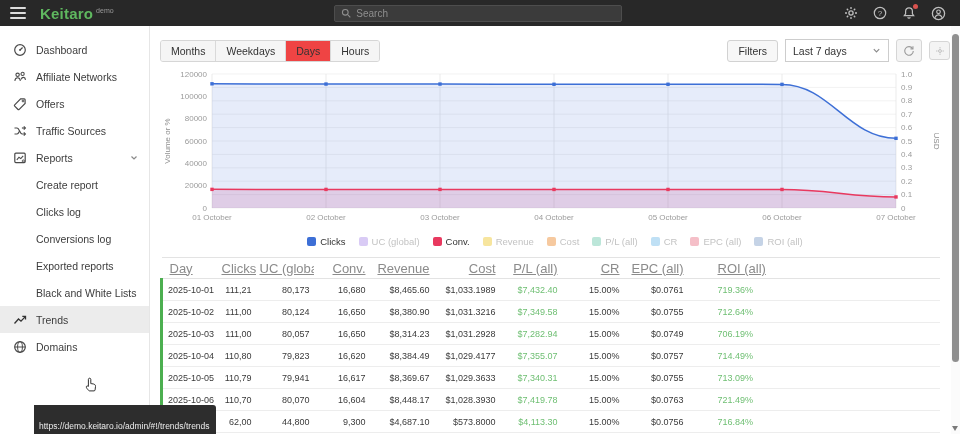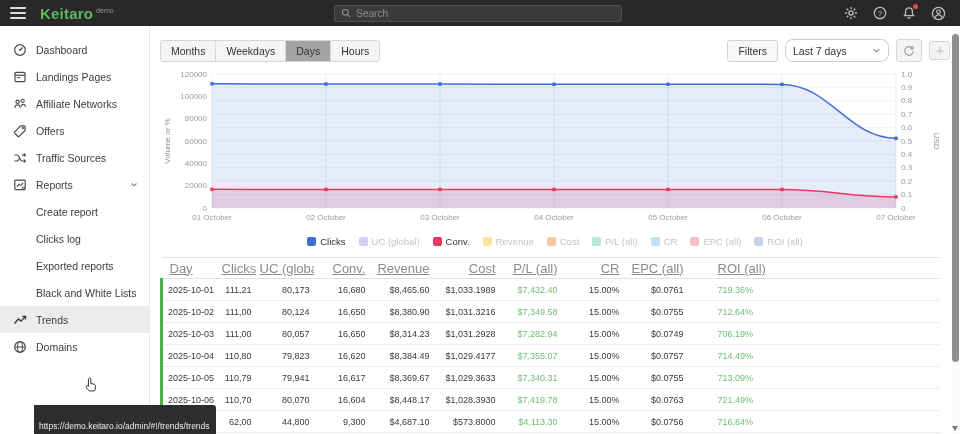--- a/index.html
+++ b/index.html
@@ -33,24 +33,24 @@
   
   .statusbar { position:absolute; left:0; bottom:0; background:#2d2d2d; color:#ededed; font-size:8.5px; line-height:10px; padding:16px 6px 3px 5px; border-top-right-radius:3px; z-index:60; white-space:nowrap;margin-left:34px; }
 
   
   .main { position:absolute; left:151px; top:26px; right:10px; bottom:0; background:#fff; padding:0 0 0 9px; overflow:hidden; }
 
   .toolbar { display:flex; justify-content:space-between; align-items:center; padding-top:13px; }
   .tabgroup { display:flex; border:1px solid #d6d6d6; border-radius:3px; overflow:hidden; background:#f5f5f5; }
   .tab { font-size:10.5px; color:#333; padding:4px 10px; border-right:1px solid #d9d9d9; cursor:pointer; background:#f5f5f5; }
   .tab:last-child { border-right:none; }
-  .tab.active { background:#a3a3a3; }
+  .tab.active { background:#ef4444; }
   .tool-right { display:flex; align-items:center; gap:7px; }
   .btn { font-size:10.5px; color:#333; background:#f7f7f7; border:1px solid #d2d2d2; border-radius:3px; padding:4px 10px; cursor:pointer; }
-  .select { display:flex; align-items:center; justify-content:space-between; width:104px; height:23px; background:#fff; border:1px solid #cdcdcd; border-radius:8px; font-size:10.5px; color:#333; padding:0 7px; cursor:pointer; }
+  .select { display:flex; align-items:center; justify-content:space-between; width:104px; height:23px; background:#fff; border:1px solid #cdcdcd; border-radius:0; font-size:10.5px; color:#333; padding:0 7px; cursor:pointer; }
   .iconbtn { width:26px; height:23px; background:#f4f4f4; border:1px solid #d6d6d6; border-radius:3px; display:flex; align-items:center; justify-content:center; cursor:pointer; }
   .iconbtn.small { width:21px; height:19px; }
 
   
   .chartwrap { margin-top:4px; }
   .axt { font-size:8px; fill:#9b9b9b; font-family:"Liberation Sans",sans-serif; }
   .axl { font-size:8px; fill:#8d8d8d; font-family:"Liberation Sans",sans-serif; }
 
   
   .legend { display:flex; justify-content:center; gap:13px; margin-top:2px; }
@@ -144,30 +144,20 @@
           <circle cx="7" cy="7" r="5.3" fill="none" stroke="#4a4a4a" stroke-width="1.2"></circle>
           <line x1="7" y1="7" x2="9.6" y2="4.5" stroke="#4a4a4a" stroke-width="1.2"></line>
           <circle cx="7" cy="7" r="0.9" fill="#4a4a4a"></circle>
         </svg>
       </span>
       <span class="s-lb">Dashboard</span>
     </div>
     <div class="side-item">
       <span class="s-ic">
         <svg width="14" height="14" viewBox="0 0 14 14">
-          <rect x="2" y="2.4" width="10" height="9.2" rx="1" fill="none" stroke="#4a4a4a" stroke-width="1.2"></rect>
-          <line x1="2" y1="5.2" x2="12" y2="5.2" stroke="#4a4a4a" stroke-width="1.2"></line>
-          <line x1="4.2" y1="7.6" x2="7.4" y2="7.6" stroke="#4a4a4a" stroke-width="1.1"></line>
-        </svg>
-      </span>
-      <span class="s-lb">Landings Pages</span>
-    </div>
-    <div class="side-item">
-      <span class="s-ic">
-        <svg width="14" height="14" viewBox="0 0 14 14">
           <circle cx="4.6" cy="4.8" r="1.7" fill="none" stroke="#4a4a4a" stroke-width="1.1"></circle>
           <circle cx="9.6" cy="3.9" r="1.6" fill="none" stroke="#4a4a4a" stroke-width="1.1"></circle>
           <path d="M1.8 10.8 c0.3-2 1.4-3 2.8-3 s2.5 1 2.8 3" fill="none" stroke="#4a4a4a" stroke-width="1.1"></path>
           <path d="M8.2 9.4 c0.4-1.4 1.2-2.2 2.4-2 c1 0.1 1.7 1 1.9 2.4" fill="none" stroke="#4a4a4a" stroke-width="1.1"></path>
         </svg>
       </span>
       <span class="s-lb">Affiliate Networks</span>
     </div>
     <div class="side-item">
       <span class="s-ic">
@@ -203,20 +193,23 @@
         <svg width="10" height="10" viewBox="0 0 10 10">
           <polyline points="2.5,3.5 5,6 7.5,3.5" fill="none" stroke="#8a8a8a" stroke-width="1.2"></polyline>
         </svg>
       </span>
     </div>
     <div class="side-sub">
       <span class="s-lb">Create report</span>
     </div>
     <div class="side-sub">
       <span class="s-lb">Clicks log</span>
+    </div>
+    <div class="side-sub">
+      <span class="s-lb">Conversions log</span>
     </div>
     <div class="side-sub">
       <span class="s-lb">Exported reports</span>
     </div>
     <div class="side-sub">
       <span class="s-lb">Black and White Lists</span>
     </div>
     <div class="side-item active">
       <span class="s-ic">
         <svg width="14" height="14" viewBox="0 0 14 14">

